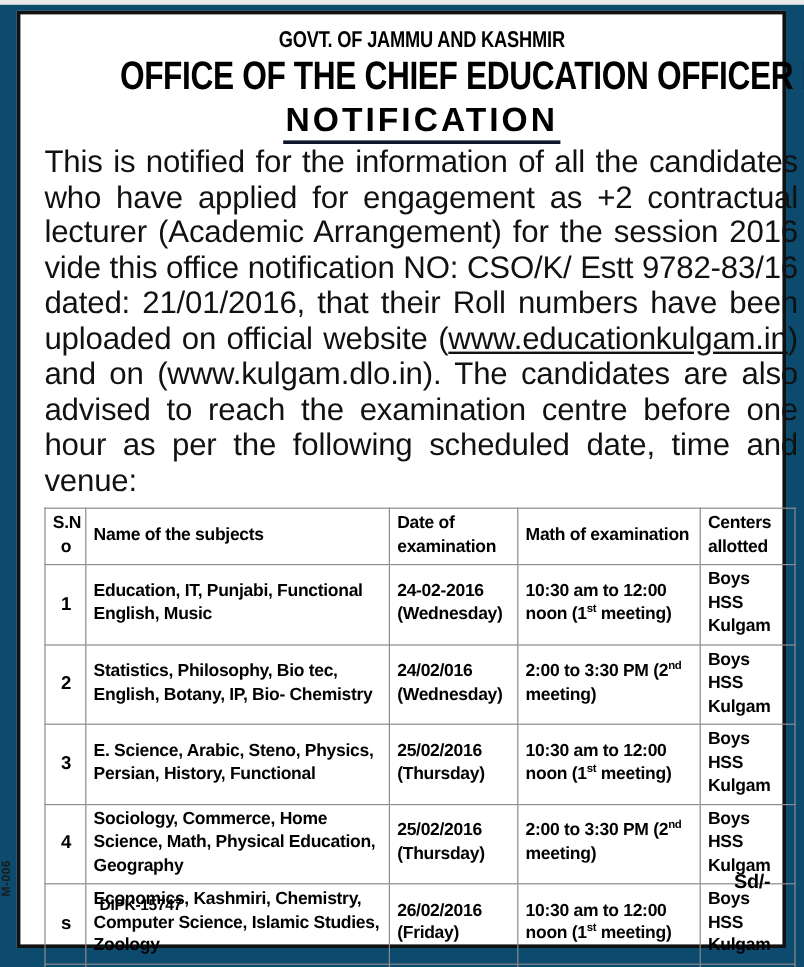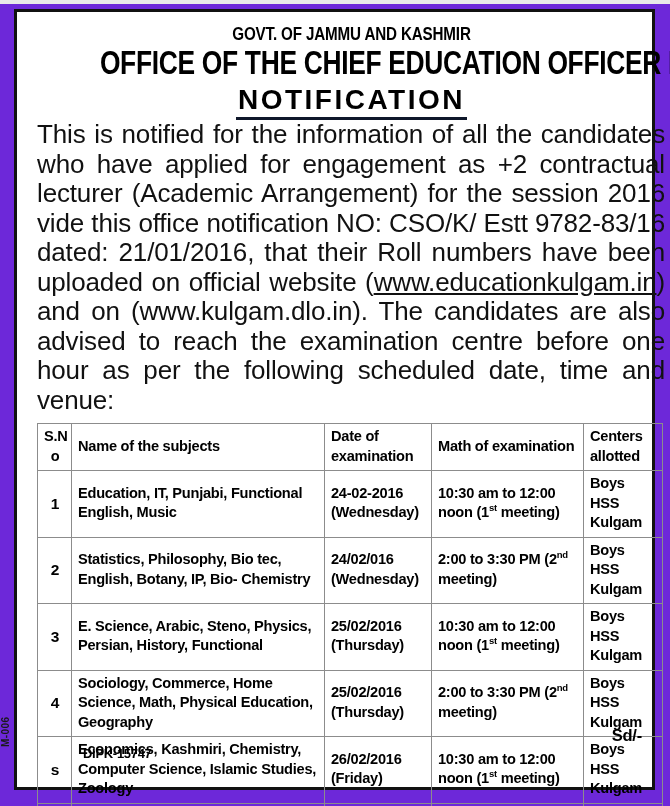--- a/index.html
+++ b/index.html
@@ -14,21 +14,21 @@
     overflow: hidden;
     font-family: "Liberation Sans", sans-serif;
     color: #000000;
     -webkit-font-smoothing: antialiased;
   }
 
   .page {
     position: relative;
     width: 670px;
     height: 806px;
-    background: #6d28d9;
+    background: #0c4a6e;
   }
 
   
   .scan-edge {
     position: absolute;
     left: 0; top: 0;
     width: 670px; height: 4px;
     background: #e9e9e9;
   }
 

